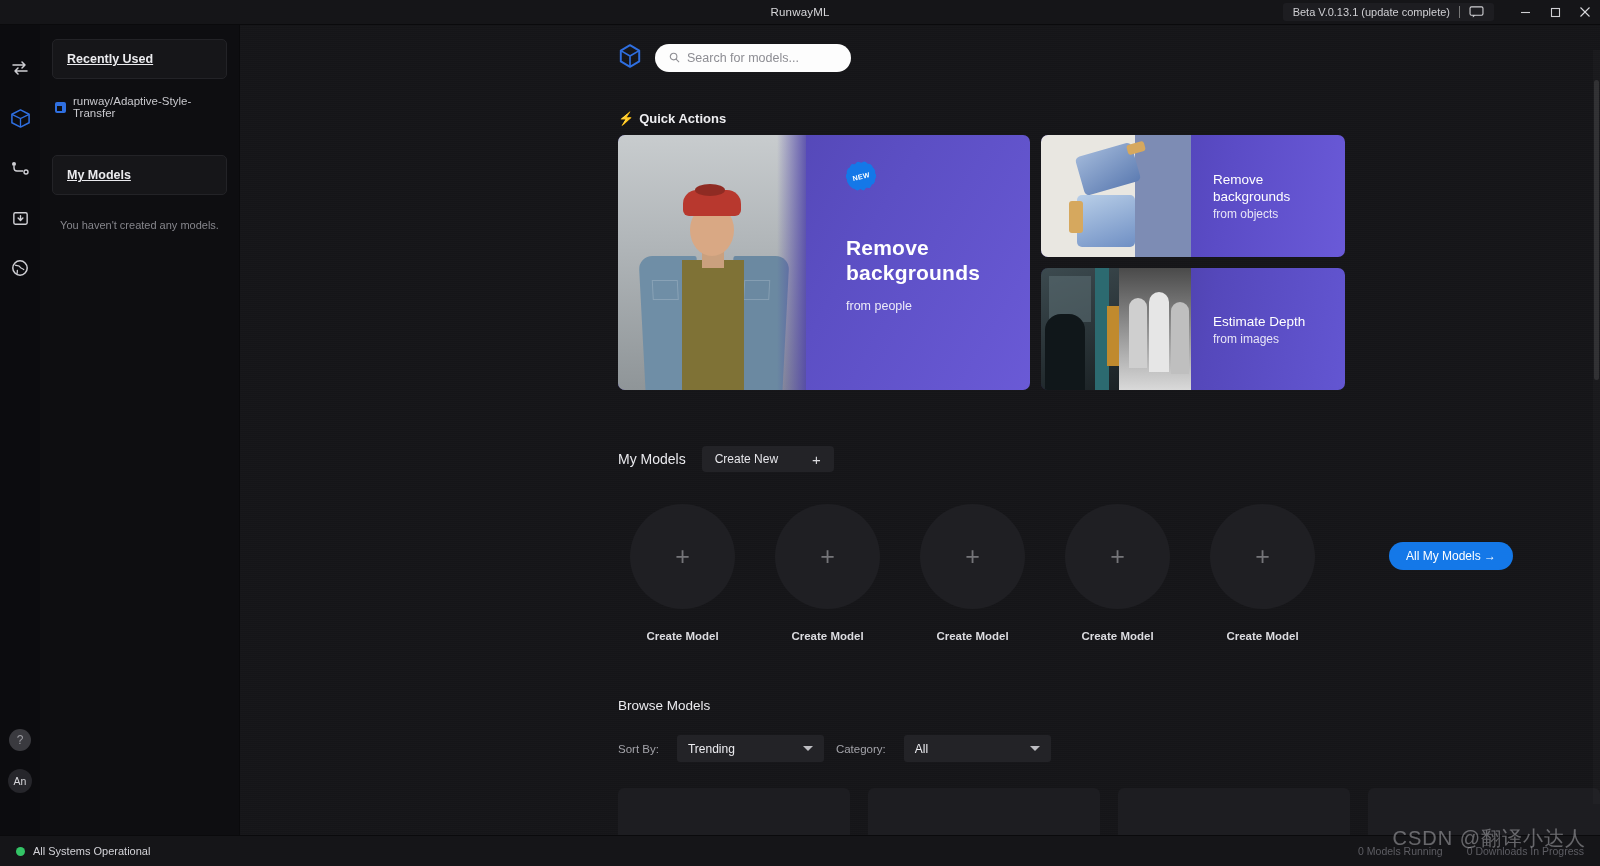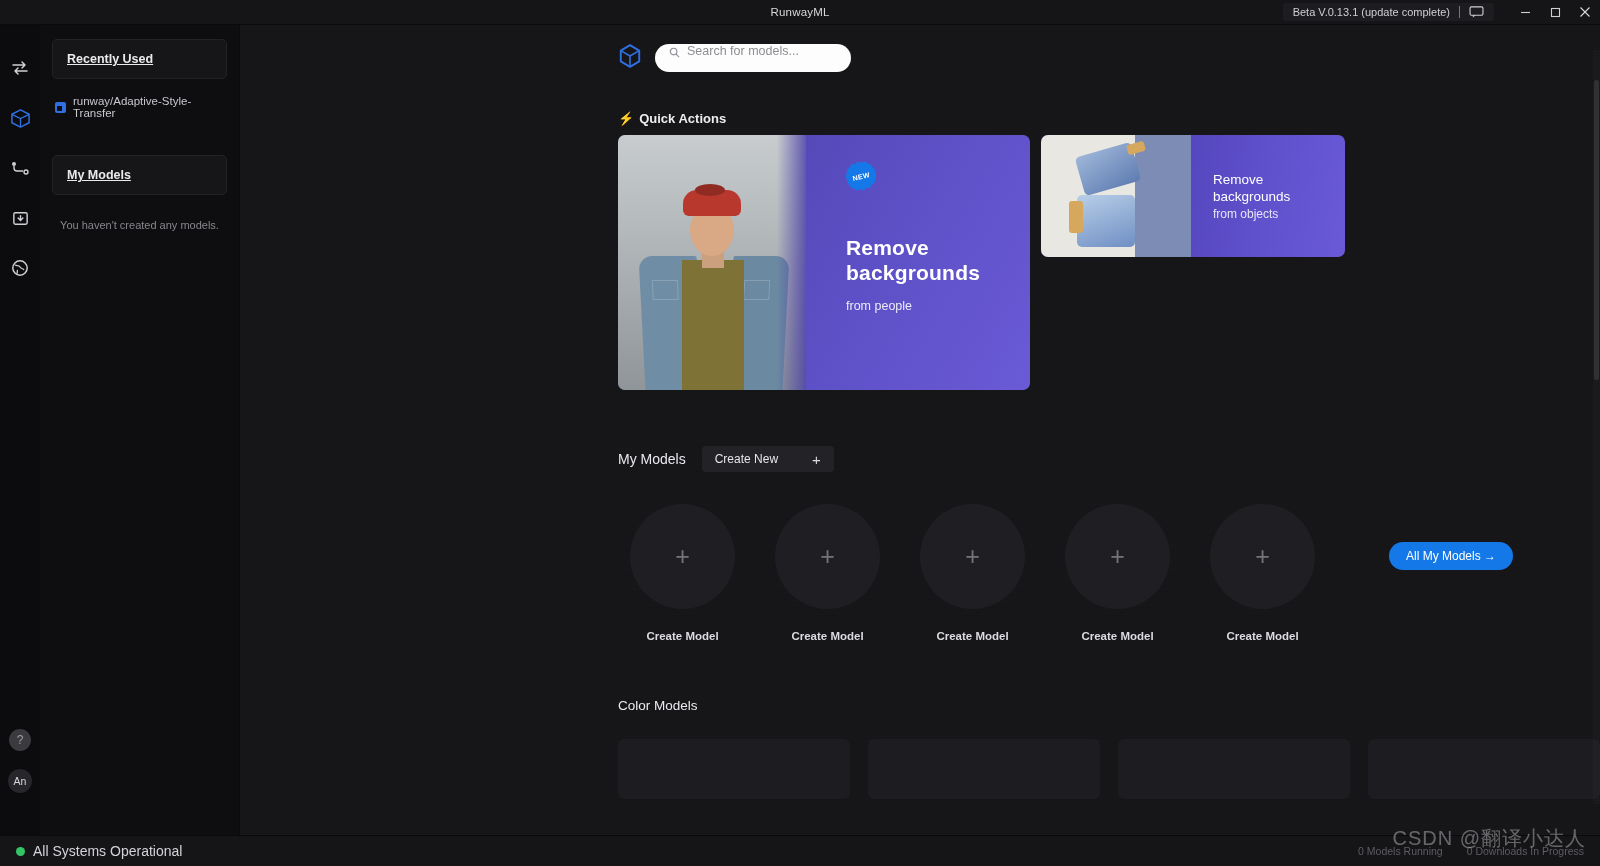--- a/index.html
+++ b/index.html
@@ -102,21 +102,21 @@
       repeating-linear-gradient(0deg, rgba(255,255,255,.012) 0 1px, transparent 1px 2px),
       #151518;
     overflow: hidden; position: relative;
   }
   .main-inner { padding: 18px 0 0 0; }
 
   .searchrow { display: flex; align-items: center; gap: 13px; padding-left: 378px; }
   .cube-logo { width: 24px; height: 26px; flex: 0 0 24px; }
   .searchbox {
     width: 196px; height: 28px; border-radius: 14px; background: #fdfdfd;
-    display: flex; align-items: flex-start; gap: 7px; padding: 0 14px;
+    display: flex; align-items: center; gap: 7px; padding: 0 14px;
   }
   .searchbox .mag { width: 11px; height: 11px; flex: 0 0 11px; }
   .searchbox input {
     border: none; outline: none; background: transparent;
     font-family: "Liberation Sans", sans-serif;
     font-size: 12.5px; color: #3c3c40; width: 100%;
   }
   .searchbox input::placeholder { color: #8d8d93; }
 
   .section-title {
@@ -275,21 +275,21 @@
   }
   .browse-cards { display: flex; gap: 18px; margin: 26px 0 0 378px; }
   .bcard { width: 248px; height: 60px; border-radius: 6px; background: #1d1d21; }
 
   
   .statusbar {
     height: 31px; flex: 0 0 31px; background: #151518;
     display: flex; align-items: center; padding: 0 16px;
     border-top: 1px solid #0a0a0c; position: relative;
   }
-  .st-left { display: flex; align-items: center; gap: 8px; font-size: 14px; color: #d3d3d8; text-align: center; }
+  .st-left { display: flex; align-items: center; gap: 8px; font-size: 11px; color: #d3d3d8; text-align: center; }
   .dot-green { width: 9px; height: 9px; border-radius: 50%; background: #33c466; }
   .st-right { margin-left: auto; display: flex; gap: 24px; font-size: 10.5px; color: #5d5d63; }
   .watermark {
     position: absolute; right: 14px; bottom: 14px;
     font-size: 20px; color: rgba(225,225,230,.40);
     letter-spacing: 1px; pointer-events: none; white-space: nowrap;
   }
   .scrollbar-track {
     position: absolute; right: 0; top: 25px; bottom: 31px; width: 7px;
     background: rgba(255,255,255,.02);
@@ -450,20 +450,37 @@
                   <div class="t"><span>Remove</span><br>
                        <span>backgrounds</span></div>
                   <div class="s">from objects</div>
                 </div>
               </div>
 
 
             </div>
             <div class="qa-row">
 
+              <div class="qa-card grad-b">
+                <div class="thumb th-dp">
+                  <div class="dp-left"></div>
+                    <div class="dp-win"></div>
+                    <div class="dp-person"></div>
+                  <div class="dp-pillar"></div>
+                    <div class="dp-coat"></div>
+                  <div class="dp-right"></div>
+                    <div class="dp-g1"></div>
+                    <div class="dp-g2"></div>
+                    <div class="dp-g3"></div>
+                </div>
+                <div class="meta">
+                  <div class="t">Estimate Depth</div>
+                  <div class="s">from images</div>
+                </div>
+              </div>
 
 
             </div>
           </div>
         </div>
 
         <div class="mm-head">
           <div class="mm-title">My Models</div>
           <div class="create-new">
             <span>Create New</span>
@@ -498,21 +515,33 @@
           </div>
           <div class="mm-item">
             <div class="mm-circle">
                 <span class="plus">+</span>
               </div>
             <div class="mm-label">Create Model</div>
           </div>
           <div class="all-models">All My Models →</div>
         </div>
 
-        <div class="browse-title">Color Models</div>
+        <div class="browse-title">Browse Models</div>
+        <div class="filters">
+          <span class="flabel">Sort By:</span>
+          <div class="select sel-sort">
+            <span>Trending</span>
+            <span class="caret"></span>
+          </div>
+          <span class="flabel">Category:</span>
+          <div class="select sel-cat">
+            <span>All</span>
+            <span class="caret"></span>
+          </div>
+        </div>
 
         <div class="browse-cards">
           <div class="bcard"></div>
           <div class="bcard"></div>
           <div class="bcard"></div>
           <div class="bcard"></div>
         </div>
 
       </div>
       <div class="scrollbar-track">

